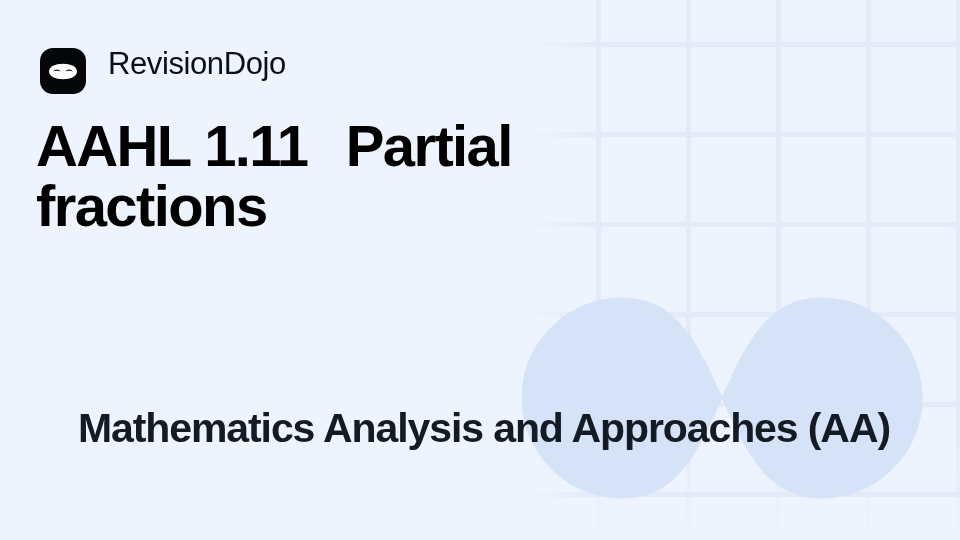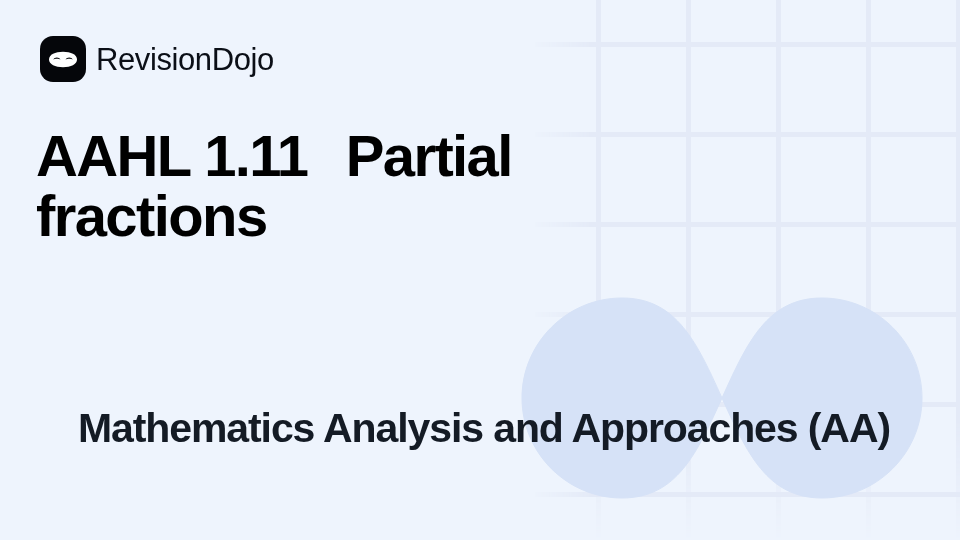--- a/index.html
+++ b/index.html
@@ -43,24 +43,24 @@
     left: 512px;
     top: 288px;
     width: 420px;
     height: 220px;
   }
 
   
   .logo-row {
     position: absolute;
     left: 40px;
-    top: 36px;
+    top: 48px;
     display: flex;
-    align-items: center;
-    gap: 10px;
+    align-items: flex-start;
+    gap: 22px;
   }
 
   .logo-mark {
     width: 46px;
     height: 46px;
     border-radius: 13px;
     background: #05060a;
     display: flex;
     align-items: center;
     justify-content: center;
@@ -76,21 +76,21 @@
     letter-spacing: -0.4px;
     color: #0b0f17;
     white-space: nowrap;
     line-height: 1;
   }
 
   
   .headline {
     position: absolute;
     left: 36px;
-    top: 126px;
+    top: 116px;
     width: 540px;
     font-size: 58px;
     font-weight: 700;
     line-height: 1.04;
     letter-spacing: -1.6px;
     color: #000000;
     margin: 0;
   }
 
   .headline .code-gap { letter-spacing: 3px; }

